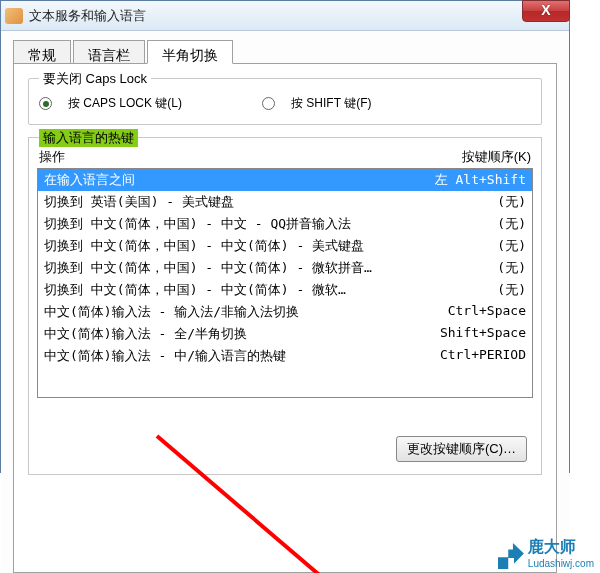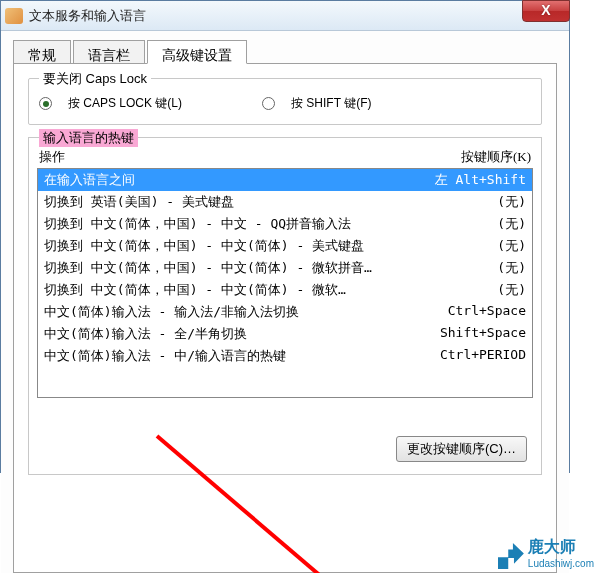--- a/index.html
+++ b/index.html
@@ -141,32 +141,32 @@
     .hotkey-box {
       border: 1px solid #c8c8c8;
       height: 338px;
       position: relative;
       padding-top: 10px;
     }
     .hotkey-title {
       position: absolute;
       top: -9px;
       left: 10px;
-      background: #f9a8d4;
+      background: #84cc16;
       padding: 0 4px;
       font-size: 13px;
     }
     .list-header {
       display: flex;
       font-size: 13px;
       padding: 0 10px;
       margin-bottom: 2px;
     }
     .col-action { flex: 1; text-align: left; }
-    .col-seq { width: 130px; text-align: right; font-family: Liberation Serif, serif; }
+    .col-seq { width: 130px; text-align: right; }
     .list-area {
       border: 1px solid #888;
       margin: 0 8px;
       height: 230px;
       background: #fff;
       overflow: hidden;
     }
     .list-row {
       display: flex;
       font-size: 13px;
@@ -225,21 +225,21 @@
     <span class="titlebar-text">文本服务和输入语言</span>
     <div class="close-btn">
       <span>X</span>
     </div>
   </div>
 
   <div class="client-area">
     <div class="tab-strip">
       <div class="tab"><span>常规</span></div>
       <div class="tab"><span>语言栏</span></div>
-      <div class="tab active"><span>高级键设置</span></div>
+      <div class="tab active"><span>半角切换</span></div>
     </div>
     <div class="tab-container">
       <div class="tab-body">
 
         <div class="groupbox">
           <span class="groupbox-title">要关闭 Caps Lock</span>
           <div class="radio-row">
             <label class="radio-opt">
               <span class="radio-dot checked"></span>
               <span>按 CAPS LOCK 键(L)</span>

